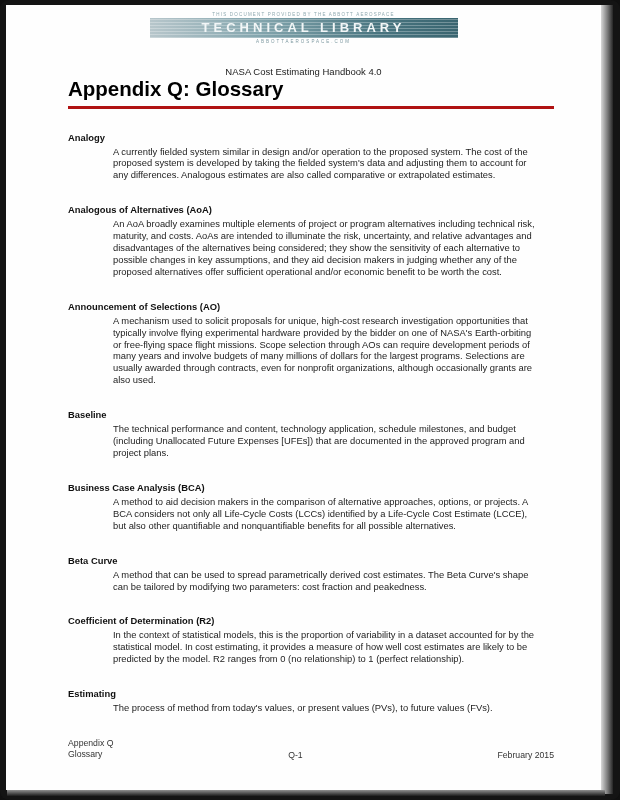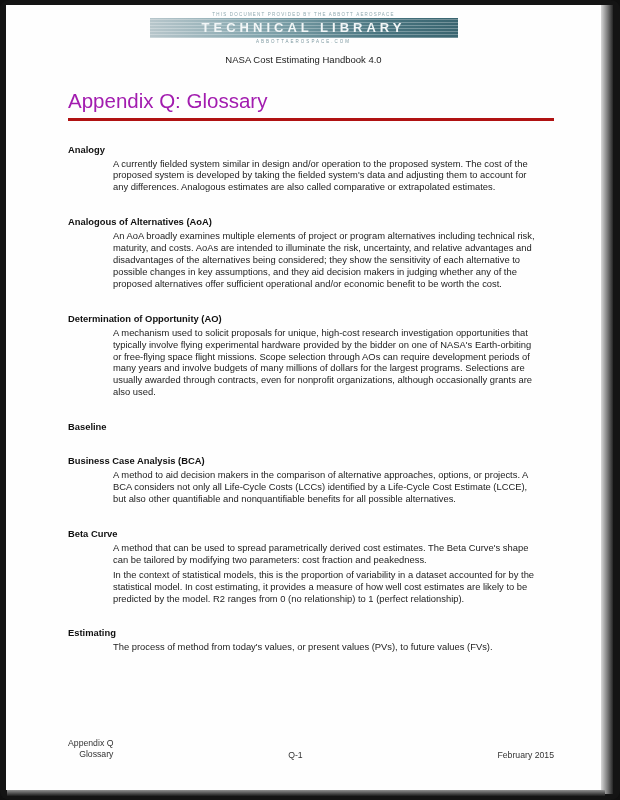--- a/index.html
+++ b/index.html
@@ -20,33 +20,33 @@
   .banner { width:308px; margin:7px auto 0 auto; text-align:center; }
   .banner-top { font-size:4.5px; letter-spacing:1.2px; color:#8fa9b0; white-space:nowrap; overflow:hidden; }
   .banner-main { margin-top:1px; font-size:13px; font-weight:bold; letter-spacing:4px; color:#f2f6f7;
     padding:2px 4px 3px 4px;
     background-image:
       repeating-linear-gradient(0deg, rgba(255,255,255,0.28) 0 1px, rgba(0,0,0,0) 1px 3px),
       linear-gradient(90deg,#b7c6cb 0%, #84a6ae 35%, #48747f 75%, #3a6570 100%);
     white-space:nowrap; overflow:hidden; }
   .banner-bottom { margin-top:1px; font-size:4.5px; letter-spacing:2px; color:#7d99a1; white-space:nowrap; overflow:hidden; }
 
-  .doc-title { margin-top:10px; text-align:center; font-size:9.5px; color:#222; }
+  .doc-title { margin-top:22px; text-align:center; font-size:9.5px; color:#222; }
 
   .content { padding:0 47px 0 62px; }
 
-  .heading { margin-top:24px; font-size:20.5px; font-weight:normal; color:#a21caf; }
+  .heading { font-size:20.5px; font-weight:bold; color:#000000; }
   .rule { height:2.5px; background:#b01212; margin-top:5px; }
 
   .entry .term { font-size:9.4px; font-weight:bold; color:#111; margin-top:23px; }
   .entry .definition { font-size:9.4px; line-height:11.9px; color:#1c1c1c; margin:3px 12px 0 45px; }
 
   .footer { position:absolute; left:62px; right:47px; bottom:30px;
     display:flex; justify-content:space-between; align-items:flex-end;
-    font-size:8.7px; color:#333;text-align:right; }
+    font-size:8.7px; color:#333; }
   .footer .left div { line-height:11px; }
   .footer .center { transform:translateX(-14px);margin-left:8px; }
 </style>
 </head>
 <body>
 
 <div class="frame">
   <div class="edge-right"></div>
   <div class="edge-bottom"></div>
 
@@ -68,39 +68,41 @@
         <h2 class="term">Analogy</h2>
         <p class="definition">A currently fielded system similar in design and/or operation to the proposed system. The cost of the proposed system is developed by taking the fielded system's data and adjusting them to account for any differences. Analogous estimates are also called comparative or extrapolated estimates.</p>
       </section>
 
       <section class="entry">
         <h2 class="term">Analogous of Alternatives (AoA)</h2>
         <p class="definition">An AoA broadly examines multiple elements of project or program alternatives including technical risk, maturity, and costs. AoAs are intended to illuminate the risk, uncertainty, and relative advantages and disadvantages of the alternatives being considered; they show the sensitivity of each alternative to possible changes in key assumptions, and they aid decision makers in judging whether any of the proposed alternatives offer sufficient operational and/or economic benefit to be worth the cost.</p>
       </section>
 
       <section class="entry">
-        <h2 class="term">Determination of Opportunity (AO)</h2>
+        <h2 class="term">Announcement of Selections (AO)</h2>
         <p class="definition">A mechanism used to solicit proposals for unique, high-cost research investigation opportunities that typically involve flying experimental hardware provided by the bidder on one of NASA's Earth-orbiting or free-flying space flight missions. Scope selection through AOs can require development periods of many years and involve budgets of many millions of dollars for the largest programs. Selections are usually awarded through contracts, even for nonprofit organizations, although occasionally grants are also used.</p>
       </section>
 
       <section class="entry">
         <h2 class="term">Baseline</h2>
+        <p class="definition">The technical performance and content, technology application, schedule milestones, and budget (including Unallocated Future Expenses [UFEs]) that are documented in the approved program and project plans.</p>
       </section>
 
       <section class="entry">
         <h2 class="term">Business Case Analysis (BCA)</h2>
         <p class="definition">A method to aid decision makers in the comparison of alternative approaches, options, or projects. A BCA considers not only all Life-Cycle Costs (LCCs) identified by a Life-Cycle Cost Estimate (LCCE), but also other quantifiable and nonquantifiable benefits for all possible alternatives.</p>
       </section>
 
       <section class="entry">
         <h2 class="term">Beta Curve</h2>
         <p class="definition">A method that can be used to spread parametrically derived cost estimates. The Beta Curve's shape can be tailored by modifying two parameters: cost fraction and peakedness.</p>
       </section>
 
       <section class="entry">
+        <h2 class="term">Coefficient of Determination (R2)</h2>
         <p class="definition">In the context of statistical models, this is the proportion of variability in a dataset accounted for by the statistical model. In cost estimating, it provides a measure of how well cost estimates are likely to be predicted by the model. R2 ranges from 0 (no relationship) to 1 (perfect relationship).</p>
       </section>
 
       <section class="entry">
         <h2 class="term">Estimating</h2>
         <p class="definition">The process of method from today's values, or present values (PVs), to future values (FVs).</p>
       </section>
     </div>
 
     <div class="footer">

